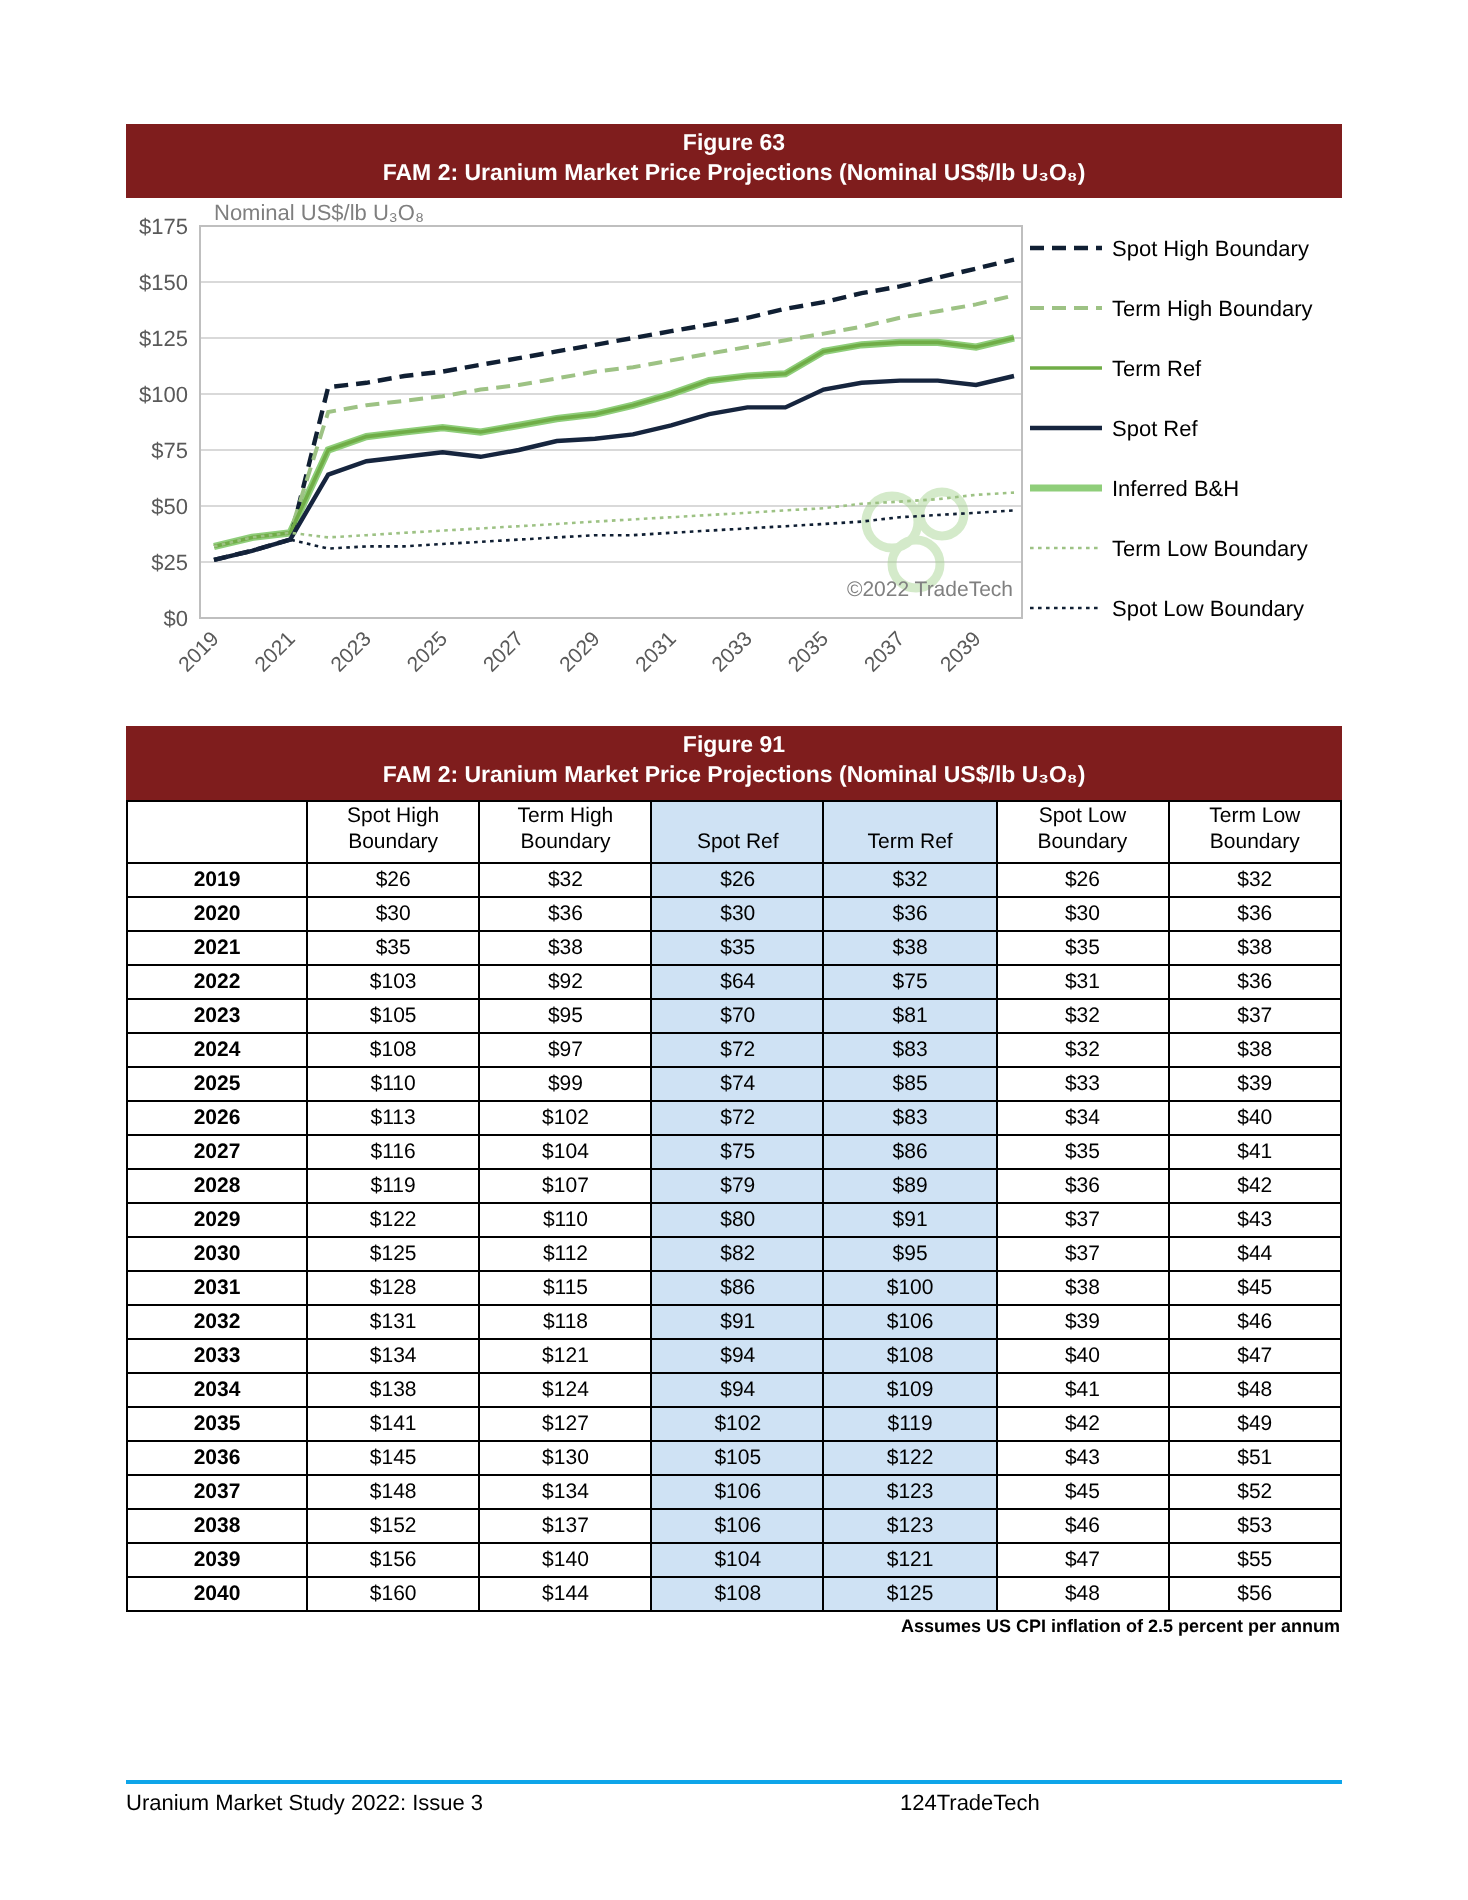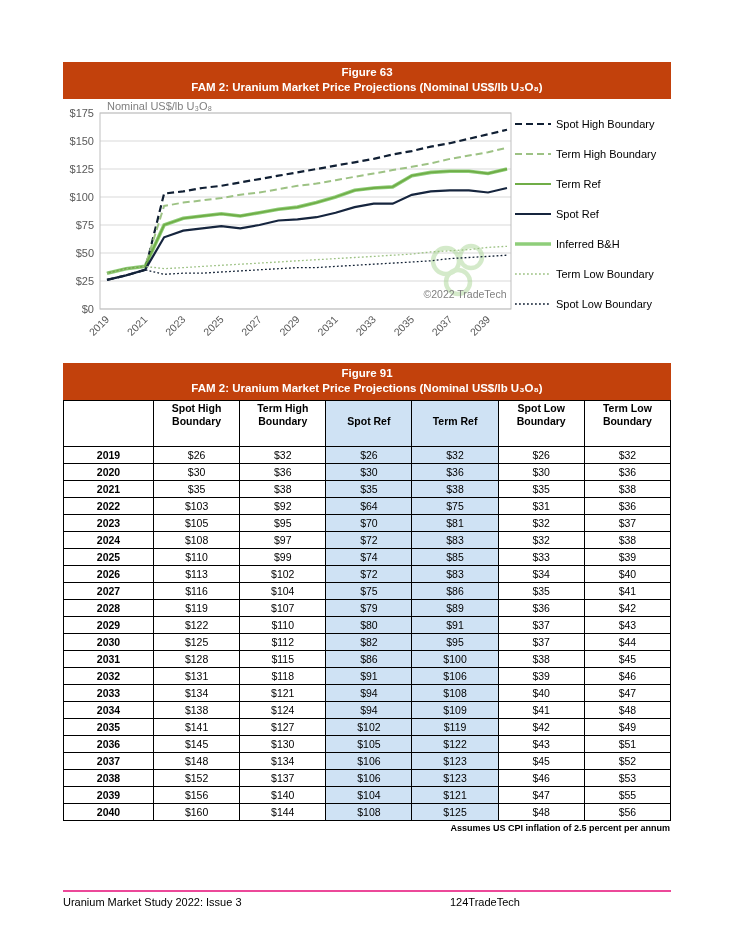--- a/index.html
+++ b/index.html
@@ -3,51 +3,51 @@
 <meta charset="utf-8">
 <style>
   * { box-sizing: border-box; margin: 0; padding: 0; }
   html,body { background:#fff; }
   body {
     width:734px; height:950px; position:relative;
     font-family:"Liberation Sans","DejaVu Sans",sans-serif;
     color:#000; overflow:hidden;
   }
   .fig-bar {
-    background:#c2410c; color:#fff; text-align:center;
+    background:#7f1d1d; color:#fff; text-align:center;
     font-weight:bold; font-size:11.5px; line-height:1.3;
     padding:3px 0 4px 0;
   }
   .fig63-block { position:absolute; left:63px; top:62px; width:608px; }
   .chart-wrap  { position:absolute; left:63px; top:96px; width:608px; height:268px; }
   .fig64-block { position:absolute; left:63px; top:363px; width:608px; }
 
   table.price-table {
     border-collapse:collapse; table-layout:fixed; width:608px;
     font-size:10.5px; margin-top:0;
   }
   .price-table th, .price-table td {
     border:1px solid #000; text-align:center;
     padding:1px 2px; height:17px; overflow:hidden; white-space:nowrap;
   }
   .price-table thead th {
-    font-weight:bold; vertical-align:bottom; height:25px;
-    line-height:1.25; padding-bottom:18px;
+    font-weight:normal; vertical-align:bottom; height:25px;
+    line-height:1.25; padding-bottom:3px;
   }
   .price-table tbody th { font-weight:bold; }
   .price-table .hl { background:#cfe2f4; }
 
   .table-note {
     text-align:right; font-size:9px; font-weight:bold;
     margin-top:2px; padding-right:1px;
   }
 
   .page-footer {
     position:absolute; left:63px; top:890px; width:608px;
-    border-top:2px solid #ec4899; padding-top:4px;
+    border-top:2px solid #0ea5e9; padding-top:4px;
     display:flex; font-size:11px;
   }
   .page-footer span { flex:1; }
   .footer-center { text-align:right; }
   .footer-right  { text-align:left; }
 </style>
 </head>
 <body>
 
 <div>

